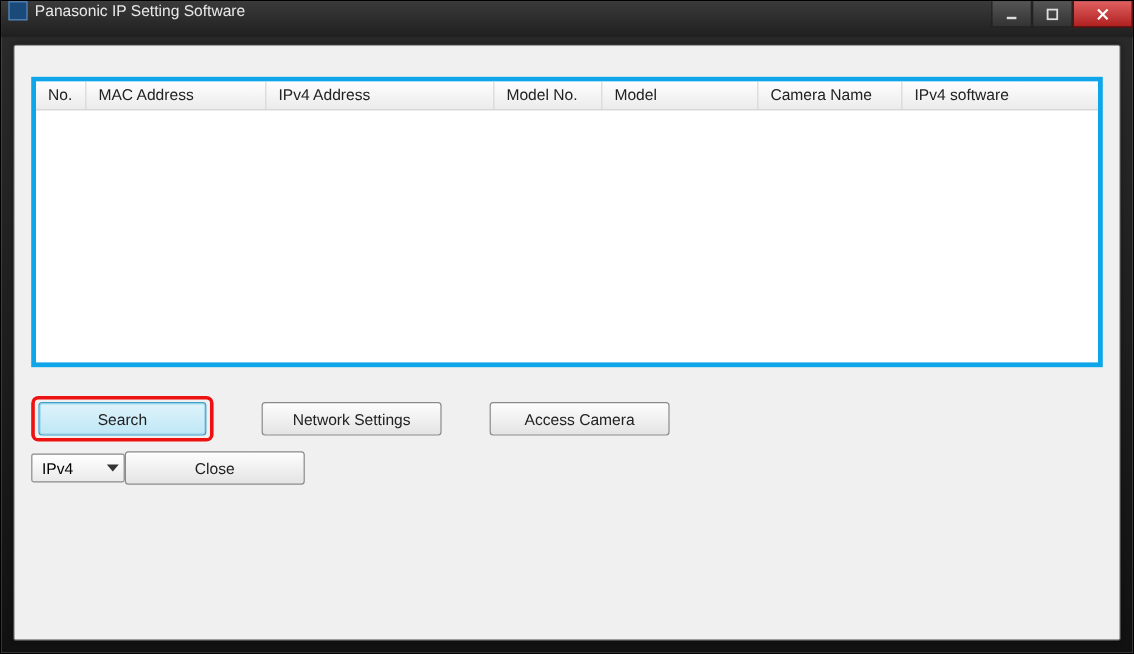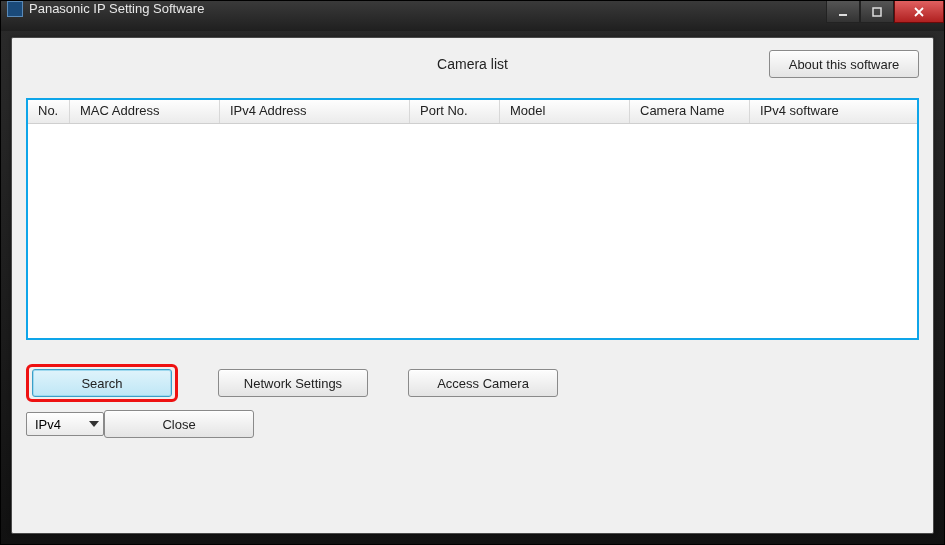--- a/index.html
+++ b/index.html
@@ -106,21 +106,21 @@
   }
   .btn.wide { min-width: 150px; }
   .btn.search {
     background: linear-gradient(#dff3fb,#bfe7f6);
     border: 1px solid #3b9fc8;
     box-shadow: 0 0 0 1px #9ed9ef inset;
     min-width: 140px;
   }
   .table-wrap {
     margin-top: 14px;
-    border: 2px solid #0ea5e9;
+    border: 4px solid #0ea5e9;
     background: #fff;
     height: 242px;
     position: relative;
   }
   .thead {
     display: flex;
     height: 24px;
     background: linear-gradient(#fefefe,#ebebeb);
     border-bottom: 1px solid #cfcfcf;
     font-size: 13px;
@@ -200,33 +200,27 @@
         <svg viewBox="0 0 12 12">
             <path d="M2 2 L10 10 M10 2 L2 10" stroke="#fff" stroke-width="1.8"></path>
           </svg>
       </div>
     </div>
   </div>
 
   <div class="client">
     <div class="inner">
 
-      <div class="toprow">
-        <div class="heading">Camera list</div>
-        <div class="about-btn">
-          <button class="btn wide">About this software</button>
-        </div>
-      </div>
 
       <div class="table-wrap">
         <div class="thead" id="thead">
             <div class="th" style="width: 42px;">No.</div>
             <div class="th" style="width: 150px;">MAC Address</div>
             <div class="th" style="width: 190px;">IPv4 Address</div>
-            <div class="th" style="width: 90px;">Port No.</div>
+            <div class="th" style="width: 90px;">Model No.</div>
             <div class="th" style="width: 130px;">Model</div>
             <div class="th" style="width: 120px;">Camera Name</div>
             <div class="th" style="width: 148px;">IPv4 software</div>
           </div>
         <div class="tbody" id="tbody"></div>
       </div>
 
       <div class="action-row">
         <span class="highlight-box">
           <button class="btn search">Search</button>

